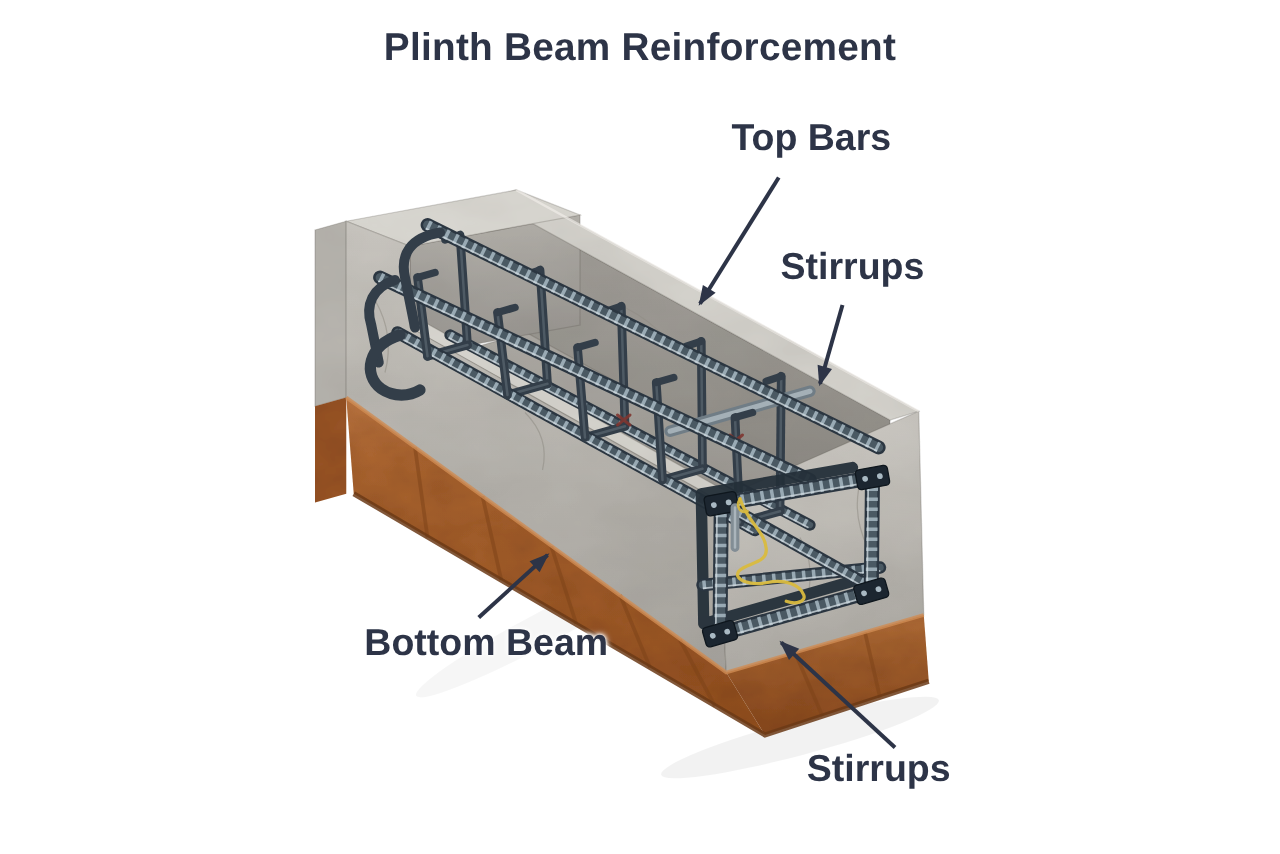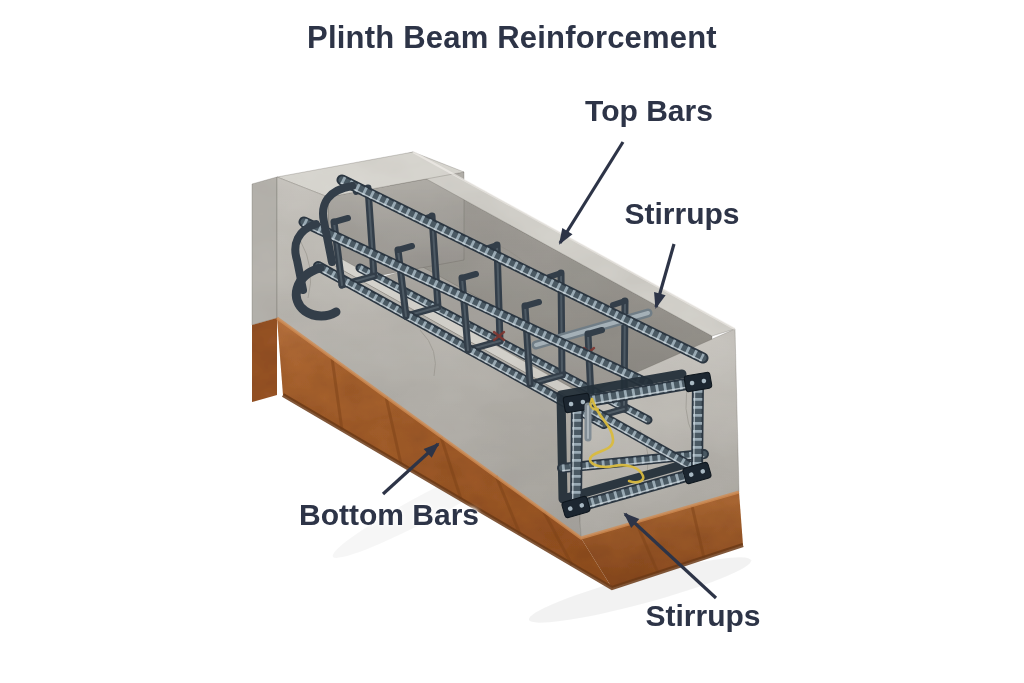--- a/index.html
+++ b/index.html
@@ -237,15 +237,15 @@
     <line x1="623" y1="142" x2="560" y2="243" marker-end="url(#ah)" stroke="#2d3447"></line>
     <line x1="674" y1="244" x2="656" y2="307" marker-end="url(#ah)" stroke="#2d3447"></line>
     <line x1="383" y1="494" x2="438" y2="444" marker-end="url(#ah)" stroke="#2d3447"></line>
     <line x1="716" y1="598" x2="625" y2="514" marker-end="url(#ah)" stroke="#2d3447"></line>
   </g>
 </svg>
 
 <div class="lbl" style="left:649px;top:96px;">Top Bars</div>
 <div class="lbl" id="title-lbl" style="left:512px;top:22px;">Plinth Beam Reinforcement</div>
 <div class="lbl" style="left:682px;top:199px;">Stirrups</div>
-<div class="lbl" style="left:389px;top:500px;">Bottom Bars</div>
+<div class="lbl" style="left:389px;top:500px;">Bottom Beam</div>
 <div class="lbl" style="left:703px;top:601px;">Stirrups</div>
 </div>
 
 </body></html>

